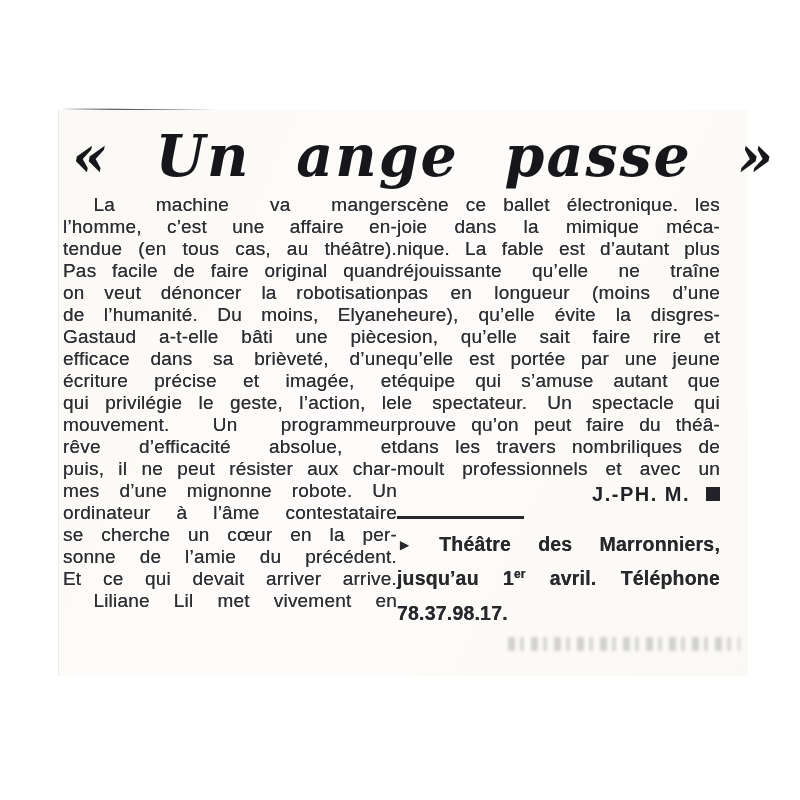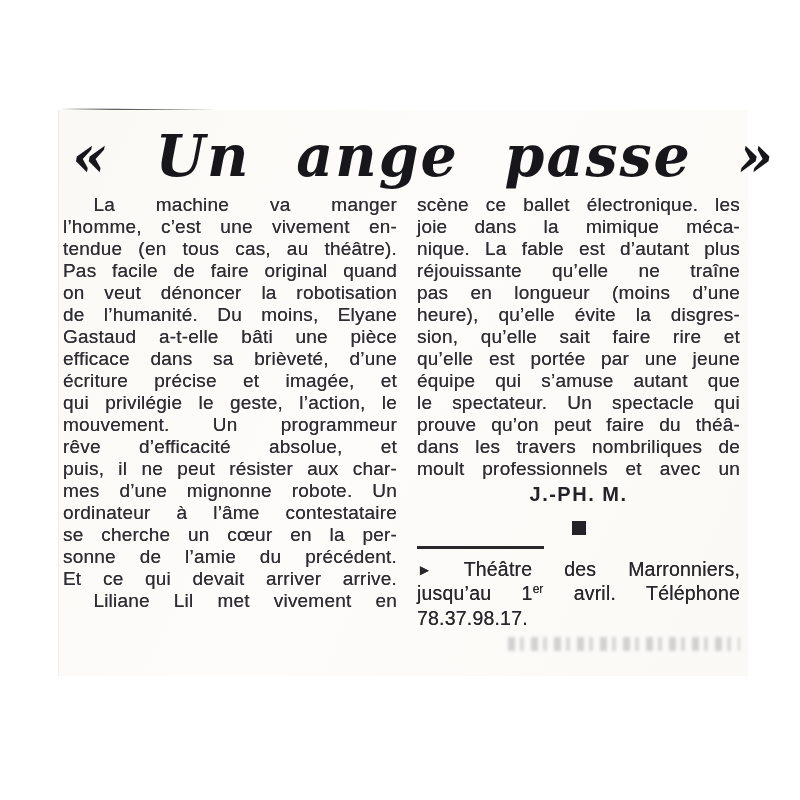--- a/index.html
+++ b/index.html
@@ -51,21 +51,20 @@
     font-weight: bold;
     font-size: 57px;
     line-height: 60px;
     letter-spacing: 2px;
     word-spacing: 0.42em;
     color: #17171b;
     white-space: nowrap;
   }
   .columns {
     display: flex;
-    gap: 20px;
     margin: 8px 8px 0 5px;
     color: #2d2d33;
   }
   .col { font-size: 19px; line-height: 22px; letter-spacing: 0.2px; }
   .col.left  { width: 334px; }
   .col.right { width: 323px; }
   .line {
     text-align: justify;
     text-align-last: justify;
     text-shadow: 0 0 0.6px rgba(45,45,51,0.85);
@@ -76,40 +75,39 @@
   .signature {
     display: flex;
     justify-content: flex-end;
     align-items: center;
     gap: 16px;
     margin-top: 3px;
     font-weight: bold;
     font-size: 20px;
     letter-spacing: 1.5px;
     color: #222228;
-    flex-direction: column;
   }
   .sig-square {
     display: inline-block;
     width: 14px;
     height: 14px;
     background: #222228;
     font-size: 0;
     line-height: 0;
   }
   .divider {
     width: 127px;
     height: 3px;
     background: #27272c;
     margin: 11px 0 9px 0;
   }
   .footer {
-    font-weight: normal;
+    font-weight: bold;
     font-size: 19.5px;
-    line-height: 22px;
+    line-height: 32px;
     color: #27272c;
   }
   .footer .line { text-shadow: 0 0 0.6px rgba(39,39,44,0.9); }
   .pointer {
     display: inline-block;
     font-size: 15px;
     transform: translateY(-1px);
   }
   sup.ord {
     font-size: 12px;
@@ -143,21 +141,21 @@
   <div class="paper-edge"></div>
 
   <div class="clipping">
 
     <div class="headline">« Un ange passe »</div>
 
     <div class="columns">
 
       <div class="col left">
           <div class="line indent">La machine va manger</div>
-          <div class="line">l’homme, c’est une vivement en-</div>
+          <div class="line">l’homme, c’est une affaire en-</div>
           <div class="line">tendue (en tous cas, au théâtre).</div>
           <div class="line">Pas facile de faire original quand</div>
           <div class="line">on veut dénoncer la robotisation</div>
           <div class="line">de l’humanité. Du moins, Elyane</div>
           <div class="line">Gastaud a-t-elle bâti une pièce</div>
           <div class="line">efficace dans sa brièveté, d’une</div>
           <div class="line">écriture précise et imagée, et</div>
           <div class="line">qui privilégie le geste, l’action, le</div>
           <div class="line">mouvement. Un programmeur</div>
           <div class="line">rêve d’efficacité absolue, et</div>

